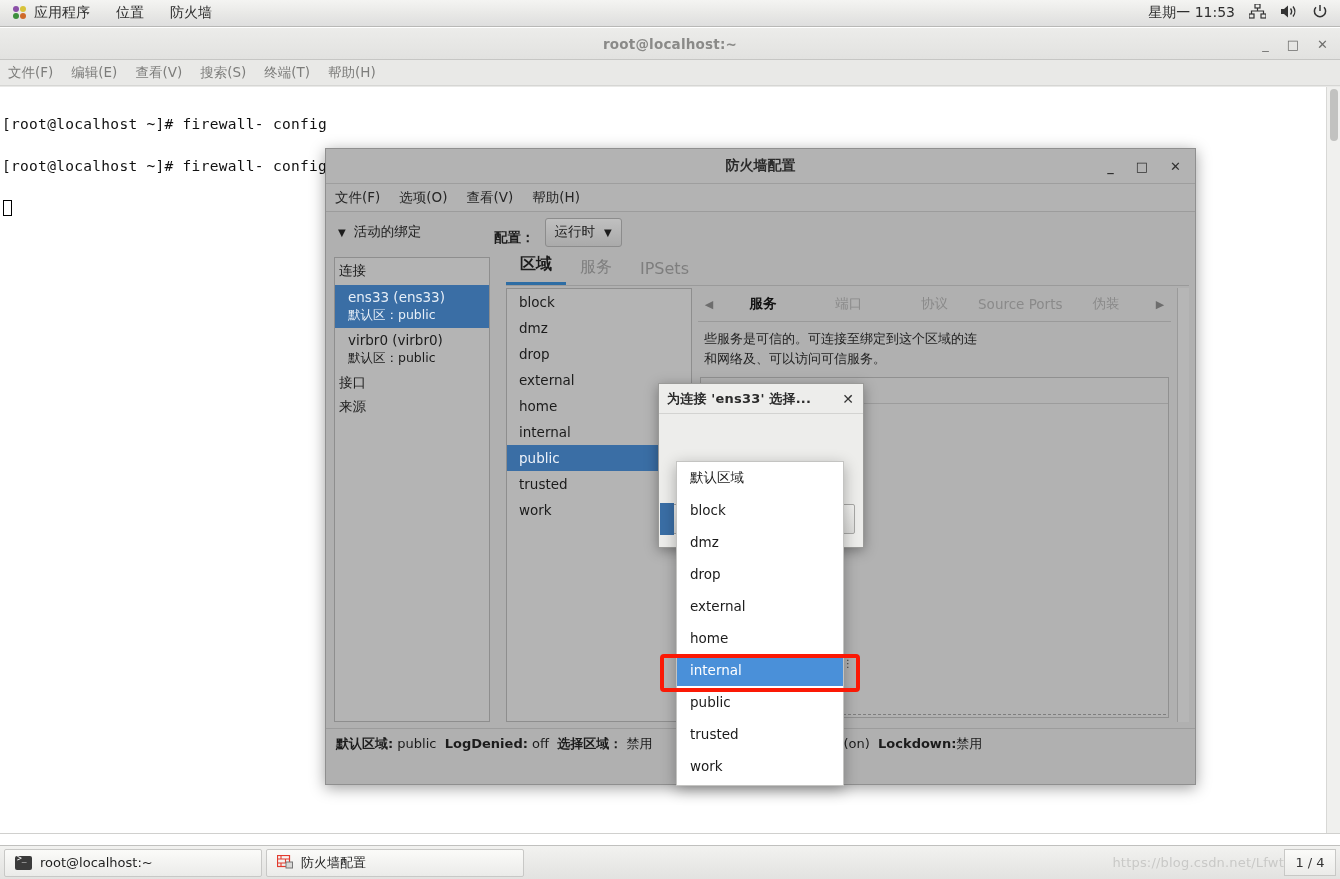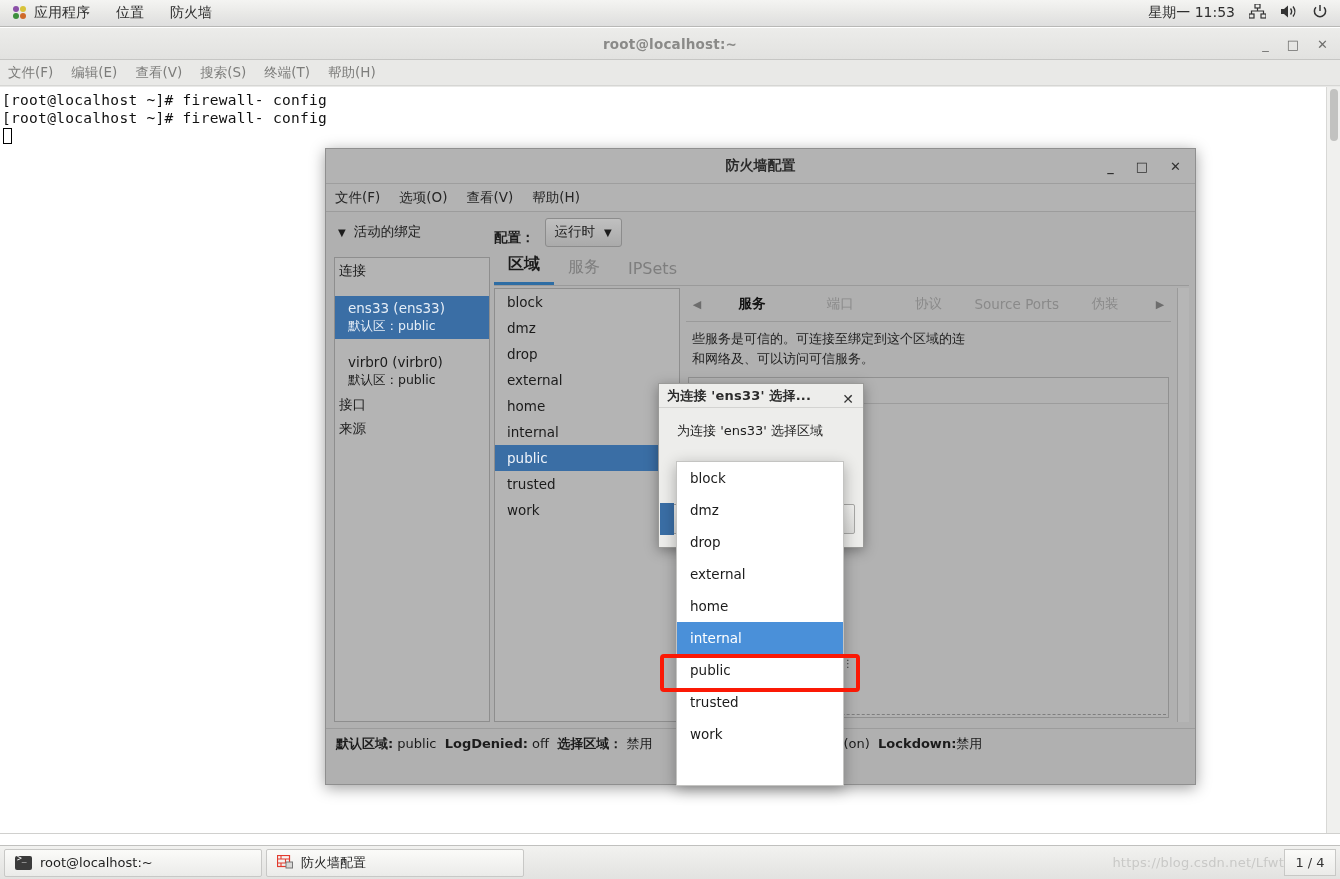--- a/index.html
+++ b/index.html
@@ -46,21 +46,21 @@
     background: #e9e9e7; font-size: 13.5px; color: #7d7d7b;
     border-bottom: 1px solid #d6d6d4;
   }
   .term-menu span { padding: 0 10px 0 8px; }
   .term-body {
     position: absolute; left: 0; top: 59px; right: 0; bottom: 0;
     background: #ffffff; padding: 4px 0 0 2px;
     font-family: "DejaVu Sans Mono", "Liberation Mono", monospace;
     font-size: 14.5px; color: #111; line-height: 18px;
   }
-  .term-line { white-space: pre; letter-spacing: .3px;}
+  .term-line { white-space: pre; letter-spacing: .3px; margin-top: 24px;}
   .term-cursor { width: 9px; height: 16px; border: 1px solid #000; display:inline-block; margin-left:1px; vertical-align: -3px;}
   .term-scroll {
     position: absolute; right: 0; top: 59px; width: 14px; bottom: 0;
     background: #f0f0ee; border-left: 1px solid #d8d8d6;
   }
   .term-scroll .thumb { position:absolute; left:3px; top:2px; width:8px; height:52px; background:#c2c2c0; border-radius:4px;}
 
   
   .fw-win {
     position: absolute; left: 325px; top: 148px; width: 871px; height: 637px;
@@ -83,29 +83,29 @@
   .fw-binding { width: 162px; padding-left: 12px; font-size: 13.5px; color: #1d1d1d; display: flex; align-items: center; gap: 8px;}
   .chev-down { font-size: 10px; color:#1d1d1d;}
   .cfg-wrap { display: flex; align-items: flex-end; gap: 10px; padding-left: 6px;}
   .cfg-label { font-size: 13.5px; font-weight: bold; color: #1d1d1d;}
   .cfg-select {
     background: linear-gradient(to bottom,#c0c0c0,#aaaaaa); border: 1px solid #8c8c8c;
     border-radius: 3px; height: 29px; padding: 11px 9px; display: flex; align-items: center; gap: 9px;
     font-size: 13.5px; color: #1c1c1c;
   }
 
-  .fw-body { position: absolute; left: 0; top: 103px; right: 0; bottom: 56px; display: flex; }
+  .fw-body { position: absolute; left: 0; top: 103px; right: 0; bottom: 56px; display: flex; gap: 12px; }
 
   
   .fw-left { width: 168px; padding: 5px 4px 6px 8px; display: flex; flex-direction: column;}
   .conn-list {
     flex: 1; background: #b4b4b4; border: 1px solid #8e8e8e; overflow: hidden;
   }
   .conn-head { font-size: 13.5px; color: #1b1b1b; padding: 4px 6px 5px 4px; }
-  .conn-item { padding: 4px 6px 5px 13px; font-size: 13.5px; color: #1b1b1b; line-height: 17px; margin-top: 11px;}
+  .conn-item { padding: 4px 6px 5px 13px; font-size: 13.5px; color: #1b1b1b; line-height: 17px;}
   .conn-item.sel { background: #3a6ea5; color: #e6eef7; }
   .conn-item .sub { font-size: 12.5px; }
   .conn-plain { padding: 3px 6px 3px 4px; font-size: 13.5px; color: #1b1b1b;}
   .change-zone-btn {
     margin-top: 7px; height: 32px; background: linear-gradient(to bottom,#c2c2c2,#aeaeae);
     border: 1px solid #8c8c8c; border-radius: 3px; font-size: 13px; color: #1d1d1d;
     display: flex; align-items: center; justify-content: center;
   }
 
   
@@ -135,21 +135,21 @@
   .fw-status { position: absolute; left: 0; right: 0; bottom: 0; height: 56px; background: #b0b0b0; border-top: 1px solid #9c9c9c; padding: 6px 8px 0 10px;}
   .st-line1 { font-size: 13px; color: #1c1c1c; padding-bottom: 5px;}
   .st-line2 { font-size: 13px; color: #1c1c1c; }
   .st-line2 b { font-weight: bold; }
 
   
   .dlg {
     position: absolute; left: 658px; top: 383px; width: 206px; height: 165px;
     background: #ededeb; border: 1px solid #9a9a98; box-shadow: 0 3px 12px rgba(0,0,0,.35);
   }
-  .dlg-title { height: 24px; background: #ededeb; border-bottom: 1px solid #d3d3d1; display:flex; align-items:center; position:relative;}
+  .dlg-title { height: 30px; background: #ededeb; border-bottom: 1px solid #d3d3d1; display:flex; align-items:center; position:relative;}
   .dlg-title .t { font-size: 13px; font-weight: bold; color: #2b2b2b; padding-left: 8px; letter-spacing: .2px;}
   .dlg-title .x { position: absolute; right: 9px; top: 7px; font-size: 14px; color: #333; }
   .dlg-prompt { font-size: 13px; color: #1d1d1d; padding: 14px 0 0 18px;}
   .dlg-combo {
     position: absolute; left: 10px; top: 120px; width: 186px; height: 30px;
     background: linear-gradient(to bottom,#f2f2f0,#dcdcda); border: 1px solid #a7a7a5; border-radius: 2px;
   }
   .dlg-combo .sel-blue { position:absolute; left:-10px; top:-2px; width: 14px; height: 32px; background:#3a6ea5;}
 
   
@@ -372,27 +372,27 @@
         <b>Lockdown:</b><span>禁用</span>
       </div>
     </div>
   </div>
 
   <div class="dlg">
     <div class="dlg-title">
       <span class="t">为连接 'ens33' 选择...</span>
       <span class="x">✕</span>
     </div>
-    <div class="dlg-prompt">为连接 'ens33' 选择区域</div>
     <div class="dlg-combo">
       <span class="sel-blue"></span>
     </div>
   </div>
 
   <div class="dd">
+    <div class="dd-item">默认区域</div>
     <div class="dd-item">block</div>
     <div class="dd-item">dmz</div>
     <div class="dd-item">drop</div>
     <div class="dd-item">external</div>
     <div class="dd-item">home</div>
     <div class="dd-item sel">internal</div>
     <div class="dd-item">public</div>
     <div class="dd-item">trusted</div>
     <div class="dd-item">work</div>
     <div class="dd-scroll">⋮</div>

